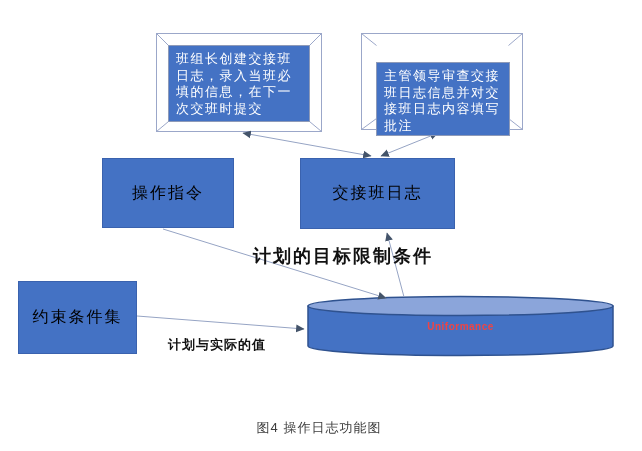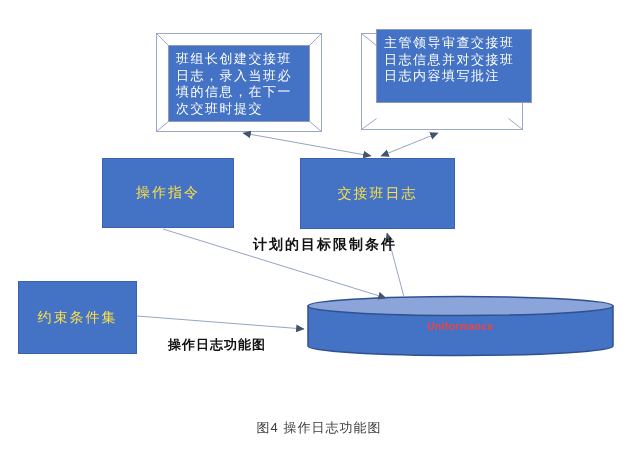--- a/index.html
+++ b/index.html
@@ -8,24 +8,24 @@
     width:642px;height:451px;
     background:#ffffff;
     font-family:"Liberation Sans","DejaVu Sans",sans-serif;
     overflow:hidden;
   }
   .layer{position:absolute;left:0;top:0;}
   .abs{position:absolute;box-sizing:border-box;}
   .bluebox{
     background:#4472c4;
     border:1px solid #3a62ae;
-    color:#fde047;
+    color:#000000;
     display:flex;align-items:center;justify-content:center;
     text-align:left;
-    font-size:14px;letter-spacing:2px;
+    font-size:16px;letter-spacing:2px;
   }
   .callout{
     background:#4472c4;
     border:1px solid #8e9ab8;
     color:#ffffff;
     font-size:13px;line-height:16.5px;letter-spacing:1.5px;
     padding:5px 7px;
     text-align:left;
   }
   .edge-label{
@@ -75,29 +75,29 @@
       <line x1="371" y1="156" x2="243" y2="133" marker-start="url(#arrow)" marker-end="url(#arrow)"></line>
       <line x1="381" y1="156" x2="438" y2="133" marker-start="url(#arrow)" marker-end="url(#arrow)"></line>
       <line x1="163" y1="229" x2="386" y2="298" marker-end="url(#arrow)"></line>
       <line x1="404" y1="297" x2="387" y2="233" marker-end="url(#arrow)"></line>
       <line x1="137" y1="316" x2="304" y2="329" marker-end="url(#arrow)"></line>
     </g>
   </svg>
 
   <div class="abs callout" style="left:168px;top:45px;width:142px;height:77px;">班组长创建交接班日志，录入当班必填的信息，在下一次交班时提交</div>
 
-  <div class="abs callout" style="left:376px;top:29px;width:156px;height:74px;">主管领导审查交接班日志信息并对交接班日志内容填写批注</div>
+  <div class="abs callout" style="left:376px;top:62px;width:134px;height:74px;">主管领导审查交接班日志信息并对交接班日志内容填写批注</div>
 
   <div class="abs bluebox" style="left:102px;top:158px;width:132px;height:70px;">操作指令</div>
 
   <div class="abs bluebox" style="left:18px;top:281px;width:119px;height:73px;">约束条件集</div>
 
   <div class="abs bluebox" style="left:300px;top:158px;width:155px;height:71px;">交接班日志</div>
 
   <div class="abs cyl-label" style="left:308px;top:321px;width:305px;">Uniformance</div>
 
-  <div class="abs edge-label" style="left:253px;top:236px;font-size:14px;letter-spacing:2px;">计划的目标限制条件</div>
+  <div class="abs edge-label" style="left:253px;top:244px;font-size:18px;letter-spacing:2px;">计划的目标限制条件</div>
 
-  <div class="abs edge-label" style="left:168px;top:336px;font-size:13px;letter-spacing:1px;">操作日志功能图</div>
+  <div class="abs edge-label" style="left:168px;top:336px;font-size:13px;letter-spacing:1px;">计划与实际的值</div>
 
   <div class="abs caption" style="left:0px;top:419px;">图4 操作日志功能图</div>
 
 </div>
 
 </body></html>

